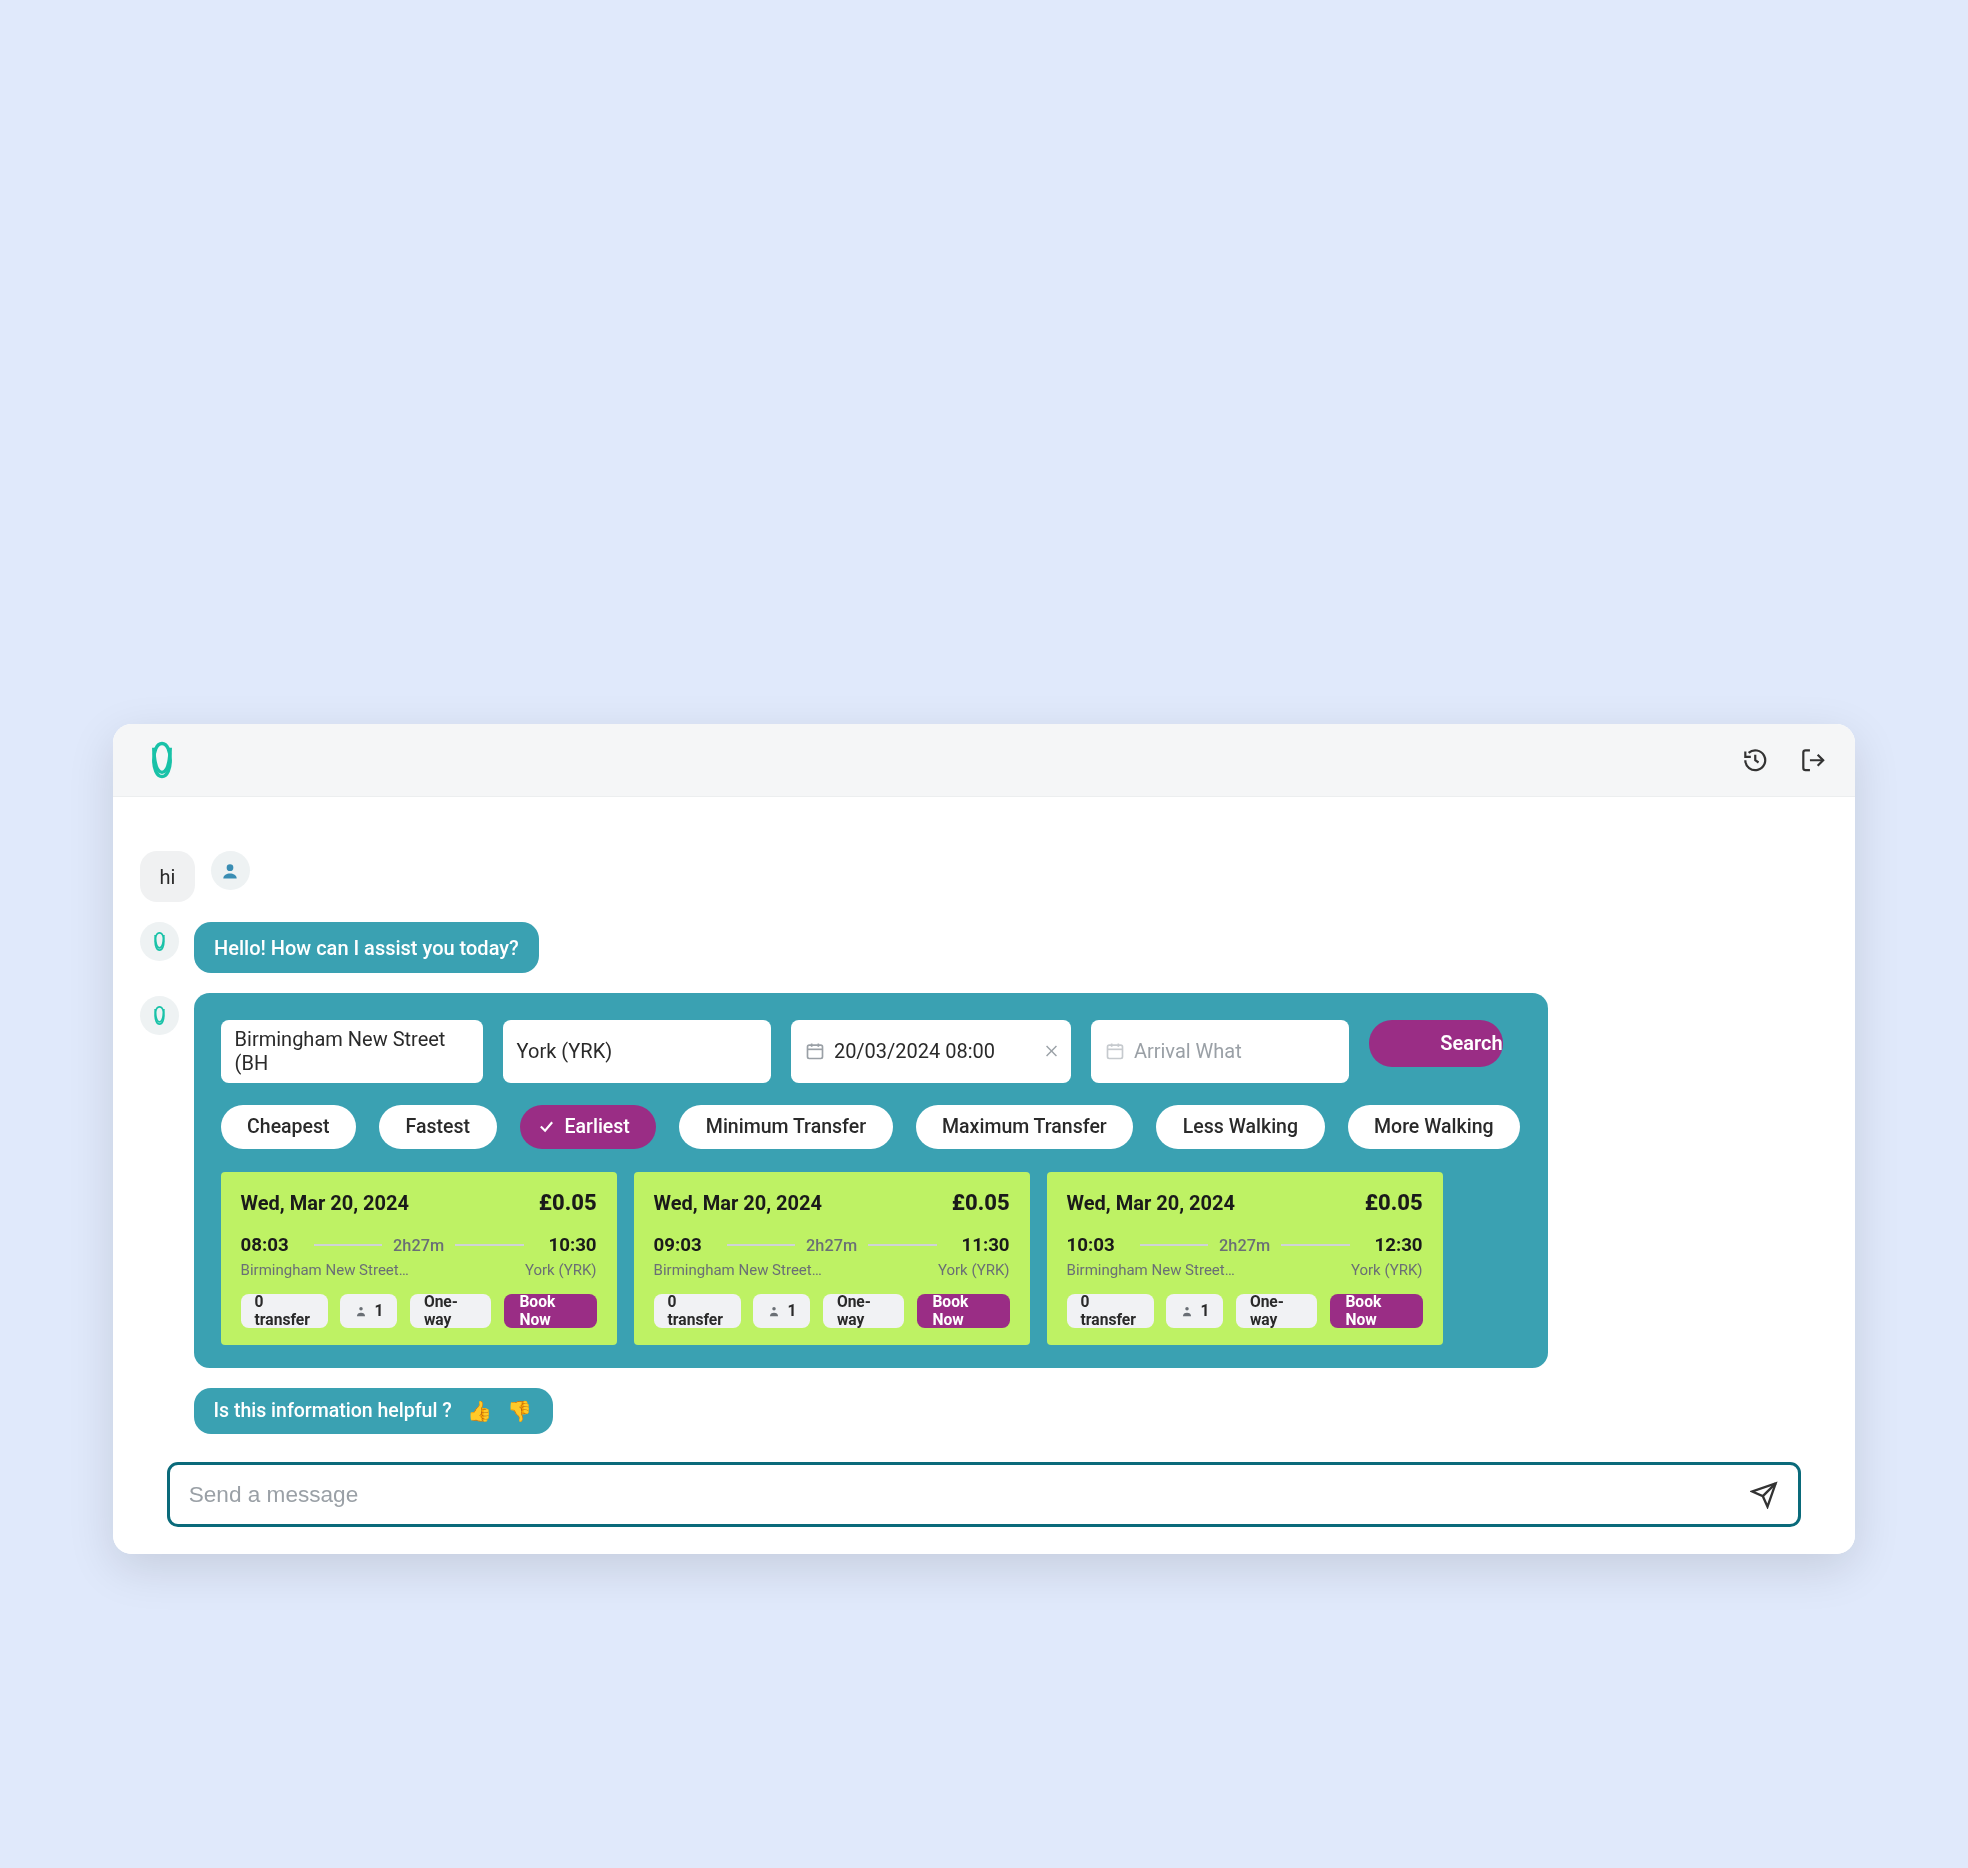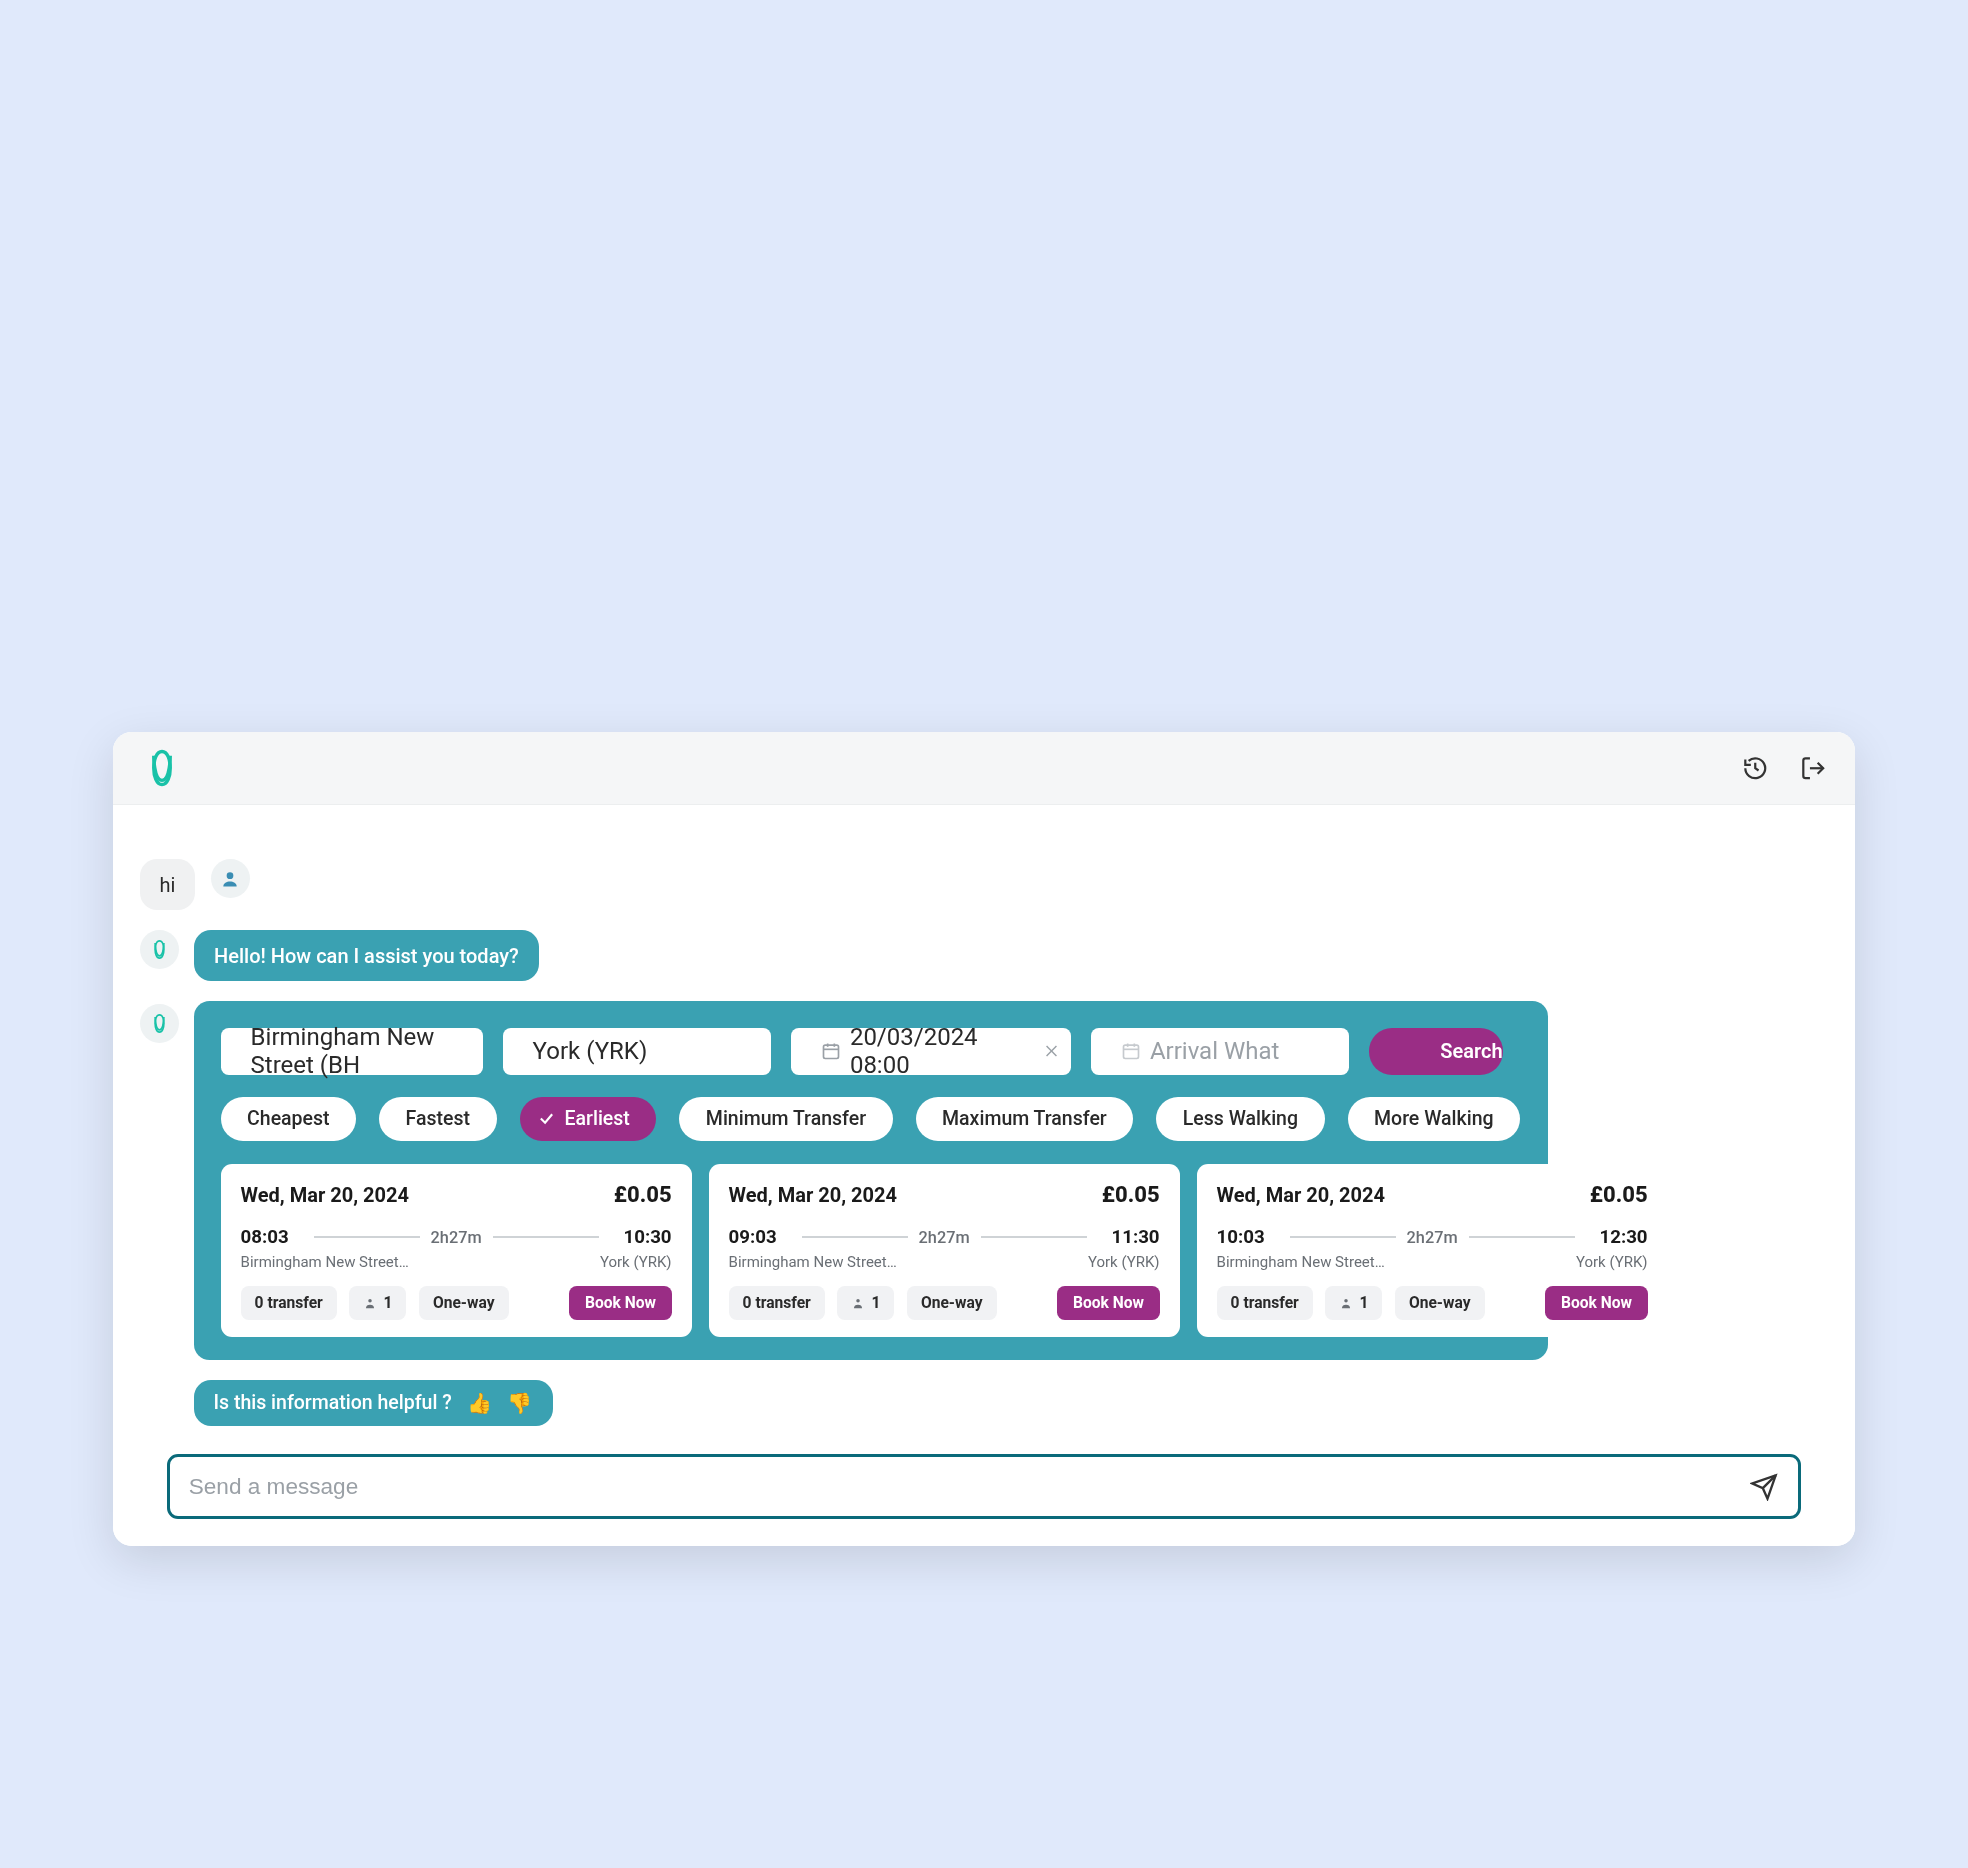--- a/index.html
+++ b/index.html
@@ -93,25 +93,25 @@
   }
   .search-row {
     display:flex;
     gap: 20px;
     align-items: stretch;
     margin-bottom: 22px;
   }
   .search-input {
     background:#ffffff;
     border-radius: 7.8px;
-    height: 47px;
+    height: 63px;
     display:flex;
     align-items:center;
-    padding: 0 30px;
-    font-size: 24px;
+    padding: 0 14px;
+    font-size: 20px;
     color:#2a2a2a;
     flex: 0 0 auto;
   }
   .search-input.from { width: 262px; }
   .search-input.to   { width: 268px; }
   .search-input.date { width: 280px; gap:9.3px; position:relative; }
   .search-input.date .cal { width:20px; height:20px; flex-shrink:0; }
   .search-input.date .clear {
     position:absolute; right:11px; top:50%; transform:translateY(-50%);
     width:17px; height:17px; color:#9aa0a6; cursor:pointer; display:flex; align-items:center; justify-content:center;
@@ -145,24 +145,24 @@
   .chip.active {
     background:#9a2d85;
     color:#ffffff;
     padding-left: 18.7px;
     gap:9.3px;
   }
   .chip.active .check { width:17px; height:17px; }
 
   .results-row { display:flex; gap: 17px; }
   .result-card {
-    background:#ffffff;
-    border-radius: 11px;
+    background:#bef264;
+    border-radius: 4px;
     padding: 18.7px 20px 17px 20px;
-    width: 471px;
+    width: 396px;
     flex-shrink:0;
   }
   .rc-top { display:flex; align-items:center; justify-content:space-between; margin-bottom: 18.7px; }
   .rc-date { font-size: 20px; font-weight:700; color:#1a1a1a; }
   .rc-price { font-size: 22px; font-weight:800; color:#1a1a1a; }
 
   .rc-journey { display:flex; align-items:center; margin-bottom: 4.7px; }
   .rc-time { font-size:18.7px; font-weight:700; color:#1a1a1a; width:62px; }
   .rc-time.right { text-align:right; }
   .rc-line {

